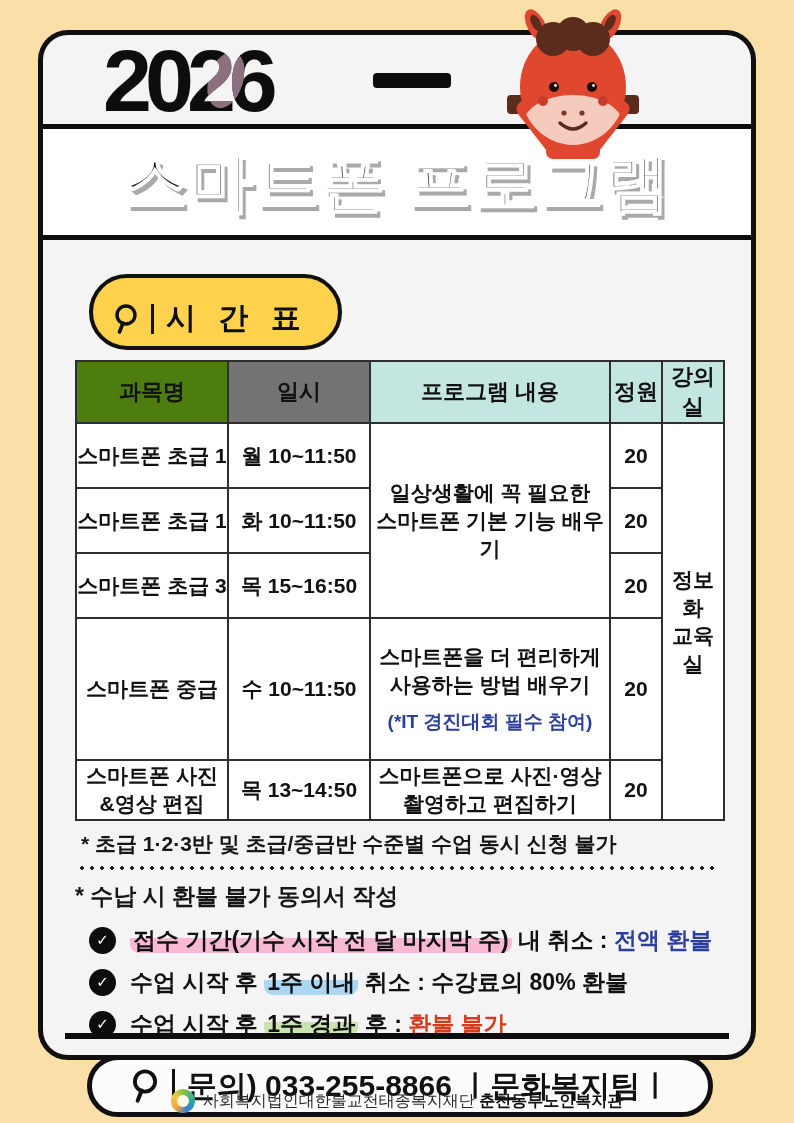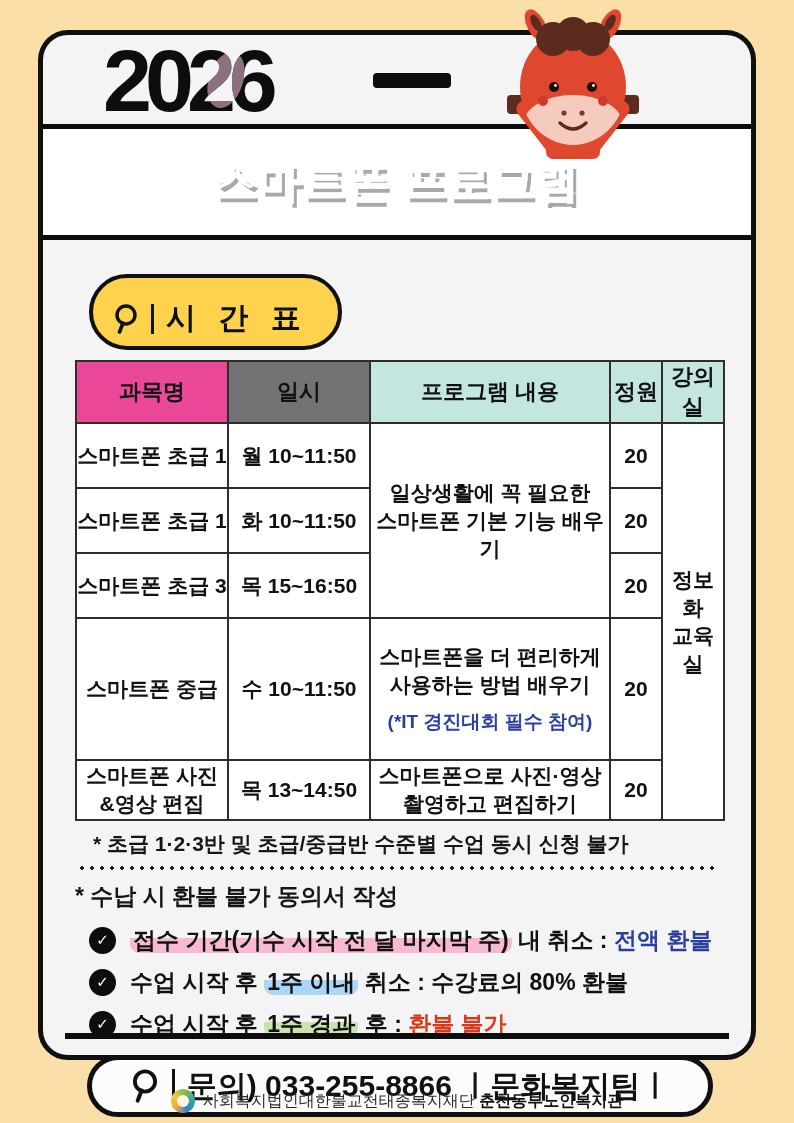--- a/index.html
+++ b/index.html
@@ -29,21 +29,21 @@
     background:#0d0d0d; border-radius:4px;
   }
   .horse { position:absolute; left:462px; top:-28px; z-index:6; }
   
   .title-band {
     margin-top:89px; background:#ffffff;
     border-top:5px solid #0d0d0d; border-bottom:5px solid #0d0d0d;
     height:116px; display:flex; align-items:center; justify-content:center;
   }
   .title-band h1 {
-    font-size:42px; font-weight:900; letter-spacing:2px; color:#0d0d0d;
+    font-size:64px; font-weight:900; letter-spacing:2px; color:#0d0d0d;
     -webkit-text-stroke:2px #ffffff;
     text-shadow:4px 5px 0 #a9a9a9;
     white-space:nowrap;
   }
   
   .badge {
     display:inline-flex; align-items:center; gap:12px;
     border:4px solid #101010; border-radius:40px;
     padding:20px 30px 7px 20px; background:#FFD24D;
   }
@@ -60,21 +60,21 @@
   table.timetable th, table.timetable td {
     border:2px solid #2e2e2e; text-align:center; vertical-align:middle;
     white-space:pre-line; overflow:hidden;
   }
   table.timetable th { background:#C3E7E0; font-size:22px; font-weight:800; height:40px; }
   table.timetable td { font-size:21px; font-weight:700;border-radius:10px; }
   tr.rr1, tr.rr2, tr.rr3 { height:65px; }
   tr.rr4 { height:92px; }
   tr.rr5 { height:60px; }
   td .cell-note { display:block; font-size:19px; font-weight:800; margin-top:10px; }
-  .footnote { margin-top:9px; font-size:21px; font-weight:800; color:#161616; padding-left:6px;margin-left:12px; }
+  .footnote { margin-top:9px; font-size:21px; font-weight:800; color:#161616; padding-left:6px; }
   .dotted {
     margin:7px 2px 0 2px; height:6px;
     background-image:radial-gradient(circle, #222 1.8px, transparent 2.1px);
     background-size:10px 6px; background-repeat:repeat-x; background-position:0 50%;
   }
   
   .refund-head { margin-top:10px; display:flex; align-items:center; gap:26px; }
   .side-note { font-size:23px; font-weight:700; color:#161616; white-space:nowrap; }
   .bullets { margin-top:7px; padding-left:14px; }
   .bullet { display:flex; align-items:center; gap:14px; height:42px; font-size:23px; font-weight:700; white-space:nowrap; }
@@ -182,21 +182,21 @@
     <table class="timetable">
       <colgroup>
         <col style="width:152px">
           <col style="width:142px">
           <col style="width:240px">
           <col style="width:52px">
           <col style="width:62px">
       </colgroup>
       <thead>
         <tr>
-          <th style="background: #ec4899;">과목명</th>
+          <th style="background: #4d7c0f;">과목명</th>
           <th style="background: #737373;">일시</th>
           <th style="background: rgb(195, 231, 224);">프로그램 내용</th>
           <th style="background: rgb(195, 231, 224);">정원</th>
           <th style="background: rgb(195, 231, 224);">강의실</th>
         </tr>
       </thead>
       <tbody>
         <tr class="rr1">
           <td>스마트폰 초급 1</td>
           <td>월 10~11:50</td>

